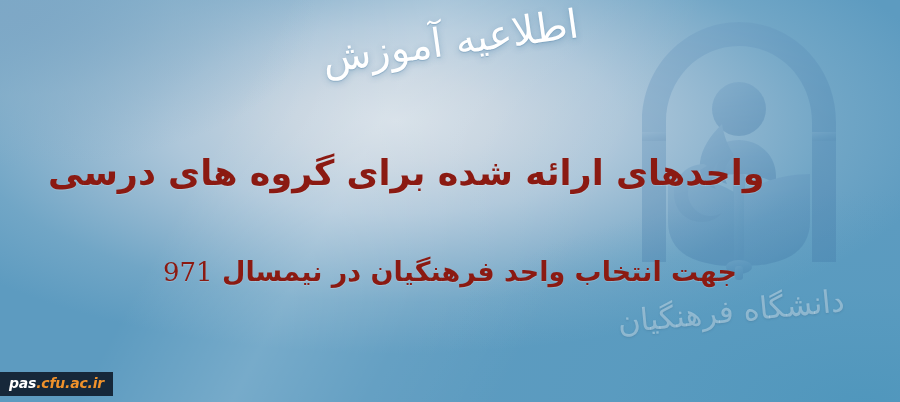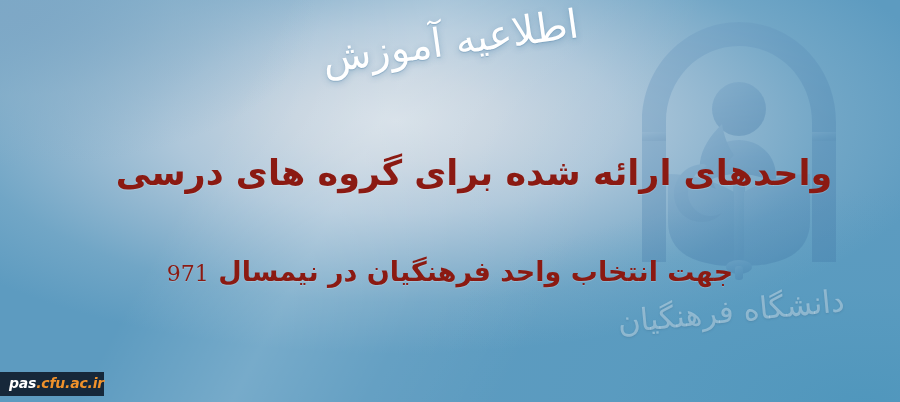--- a/index.html
+++ b/index.html
@@ -113,21 +113,21 @@
     white-space: nowrap;
     letter-spacing: 1px;
   }
 
   
   .title-main {
     position: absolute;
     left: 0;
     right: 0;
     top: 152px;
-    text-align: center;
+    text-align: left;
     pointer-events: none;
     margin-left: 48px;
   }
   .title-main-text {
     display: inline-block;
     font-family: "DejaVu Sans", "Liberation Sans", sans-serif;
     font-size: 35px;
     font-weight: bold;
     line-height: 1.2;
     color: #8b1a12;
@@ -152,31 +152,31 @@
     font-weight: bold;
     line-height: 1.2;
     color: #8b1a12;
     letter-spacing: 0.4px;
     white-space: nowrap;
     text-shadow: 0 1px 0 rgba(255,255,255,0.18);
   }
   .title-sub-text .term-number {
     font-family: "DejaVu Serif", "Liberation Serif", serif;
     font-weight: normal;
-    font-size: 22px;
+    font-size: 26px;
     letter-spacing: 0;
   }
 
   
   .site-badge {
     position: absolute;
     left: 0;
     bottom: 6px;
     background: #16283a;
-    padding: 4px 0 5px 9px;
+    padding: 4px 9px 5px 9px;
     font-family: "DejaVu Sans", "Liberation Sans", sans-serif;
     font-size: 14px;
     font-weight: bold;
     font-style: italic;
     line-height: 1.1;
     direction: ltr;
     white-space: nowrap;
     letter-spacing: -0.2px;
   }
   .site-badge .badge-prefix { color: #ffffff; }

